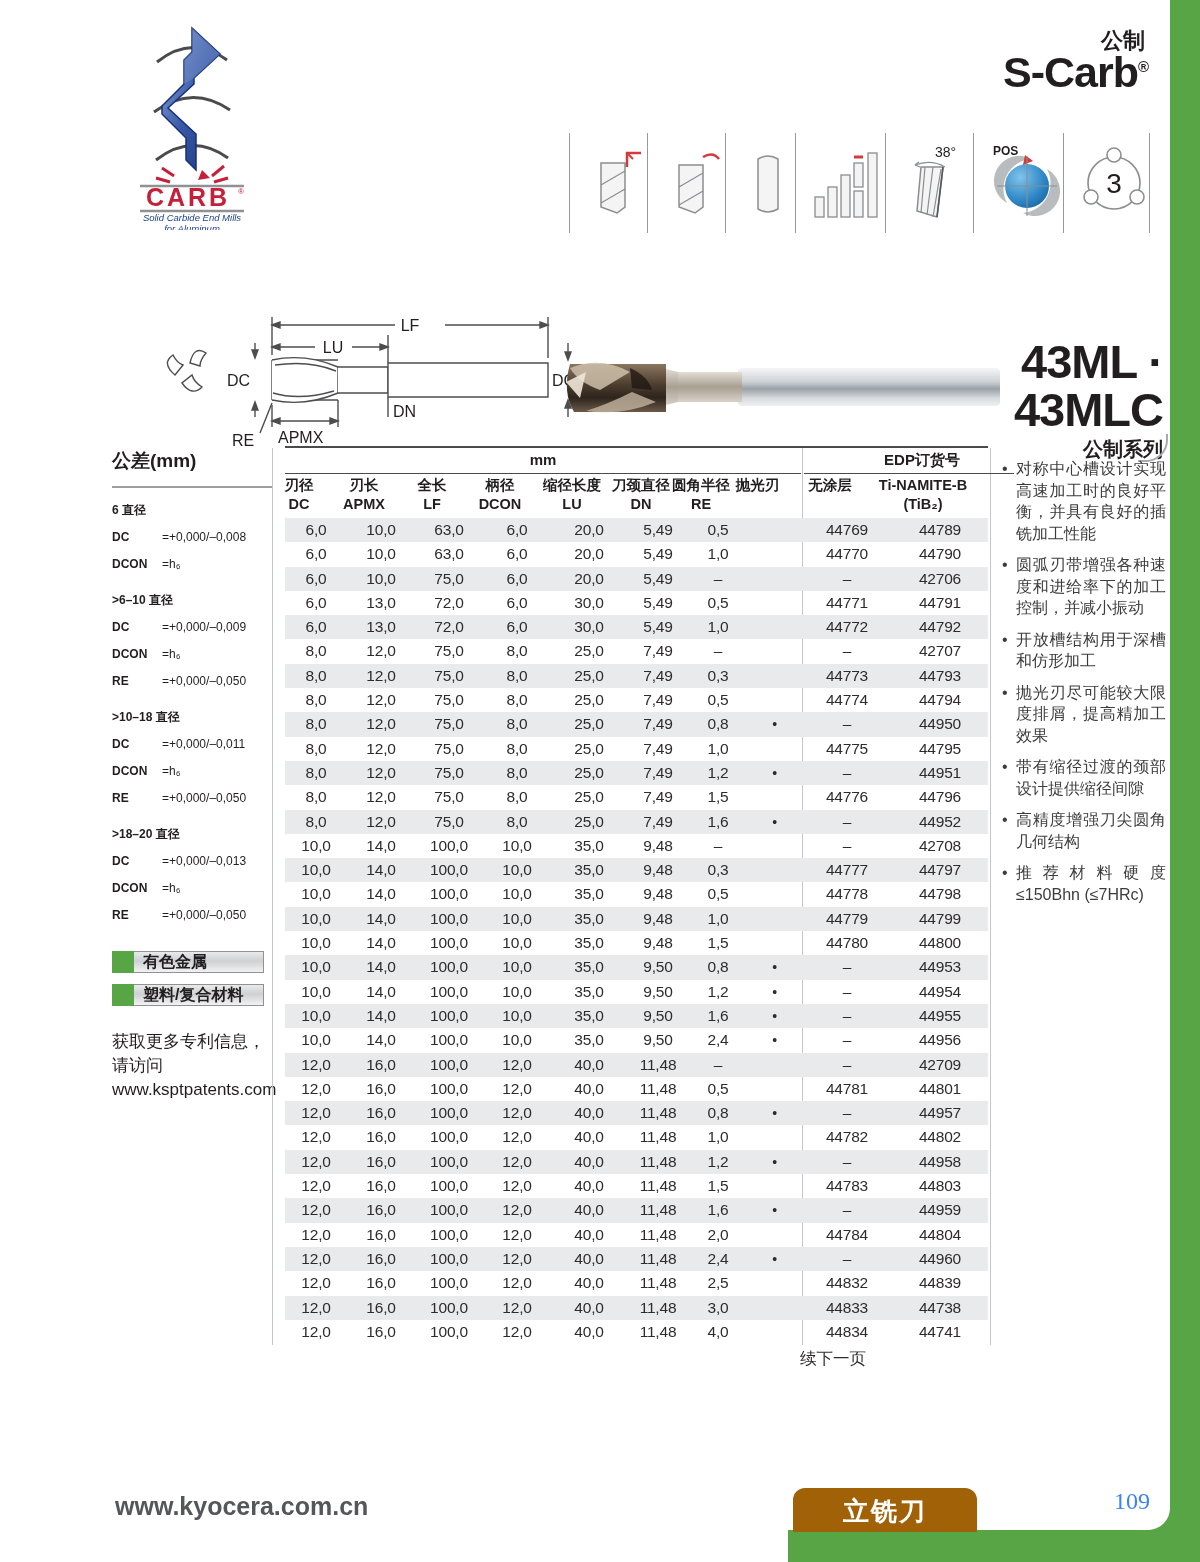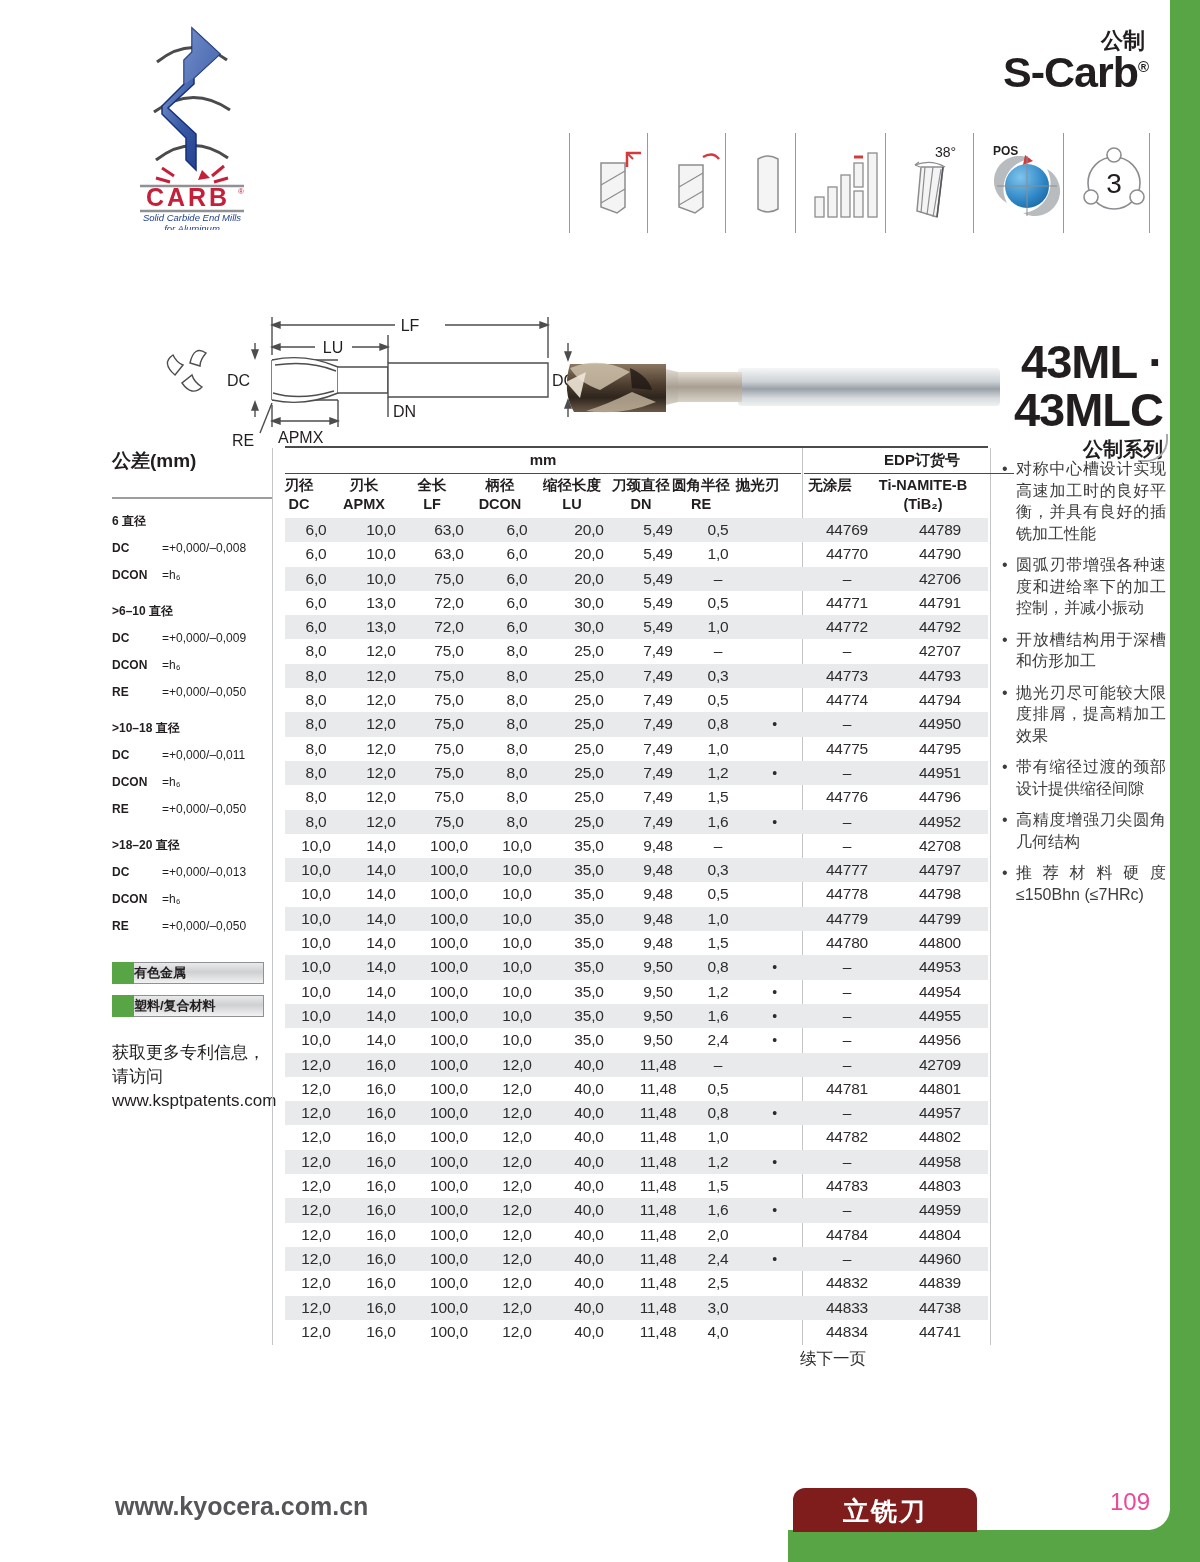--- a/index.html
+++ b/index.html
@@ -25,31 +25,31 @@
 
   
   .series{right:37px;top:338px;width:260px;text-align:right;line-height:48px;}
   .series .big{font-size:47px;font-weight:800;letter-spacing:-1px;}
   .series .sub{font-size:20px;font-weight:bold;line-height:26px;margin-top:2px;}
   .series-arc{left:1138px;top:434px;width:28px;height:26px;border-right:2px solid #a7a9ac;
               border-bottom:2px solid #a7a9ac;border-bottom-right-radius:22px;}
 
   
   .tol-col{left:112px;top:448px;width:160px;}
-  .tol-title{font-size:19px;font-weight:bold;padding-bottom:23px;border-bottom:2px solid #9b9da0;}
+  .tol-title{font-size:19px;font-weight:bold;padding-bottom:12px;border-bottom:2px solid #9b9da0;}
   .tol-group{margin-top:14px;}
   .tol-heading{font-size:12px;font-weight:bold;margin-bottom:5px;}
   .tol-row{font-size:12px;line-height:27px;white-space:nowrap;}
   .tol-label{display:inline-block;width:50px;font-weight:bold;}
   .badges{margin-top:22px;}
   .badge{display:flex;width:152px;height:22px;margin-bottom:11px;}
   .badge-sq{width:22px;height:22px;background:#58a545;flex:none;}
   .badge-bar{flex:1;background:linear-gradient(180deg,#e9eaeb 0%,#cfd0d2 45%,#f2f2f3 100%);
              border:1px solid #8f9194;border-left:none;display:flex;align-items:center;}
-  .badge-bar span{font-size:13px;font-weight:bold;}
+  .badge-bar span{font-size:16px;font-weight:bold;padding-left:9px;}
   .patent{margin-top:24px;font-size:17px;line-height:24px;}
 
   
   .tbl-topline{left:285px;top:446px;width:703px;height:2px;background:#4a4b4d;}
   .grp-mm{left:285px;top:448px;width:516px;height:25px;font-size:15px;font-weight:bold;
           text-align:center;line-height:24px;border-bottom:1.5px solid #4a4b4d;}
   .grp-edp{left:804px;top:448px;width:184px;height:25px;font-size:15px;font-weight:bold;
            text-align:center;line-height:24px;border-bottom:1.5px solid #4a4b4d;padding-left:26px;}
   .vline{width:1px;background:#c3c5c7;}
   .v-left{left:272px;top:448px;height:897px;}
@@ -67,24 +67,24 @@
   .continued{left:700px;top:1348px;width:266px;text-align:center;font-size:16.5px;color:#2e2b2c;}
 
   
   .notes{left:1002px;top:458px;width:164px;}
   .note-item{position:relative;font-size:16px;line-height:21.5px;color:#3c3c3e;
              padding-left:14px;margin-bottom:10px;text-align:justify;}
   .note-item::before{content:"•";position:absolute;left:0;top:0;color:#3c3c3e;}
 
   
   .site{left:115px;top:1492px;font-size:25px;font-weight:bold;color:#55565a;}
-  .cat-tab{left:793px;top:1488px;width:184px;height:44px;background:#7f1d1d;
+  .cat-tab{left:793px;top:1488px;width:184px;height:44px;background:#a16207;
            border-radius:12px 12px 0 0;color:#fff;font-size:26px;font-weight:bold;
            text-align:center;line-height:46px;letter-spacing:2px;}
-  .page-num{left:1050px;top:1488px;width:100px;text-align:right;font-size:24px;color:#ec4899;}
+  .page-num{left:1050px;top:1488px;width:100px;text-align:right;font-size:24px;color:#3b82f6;font-family:Liberation Serif, serif;}
 
   svg text{font-family:"Liberation Sans",sans-serif;}
 </style>
 </head>
 <body>
 
 <div id="page">
 
   <div class="abs green-stripe"></div>
   <div class="abs corner-fill"></div>

